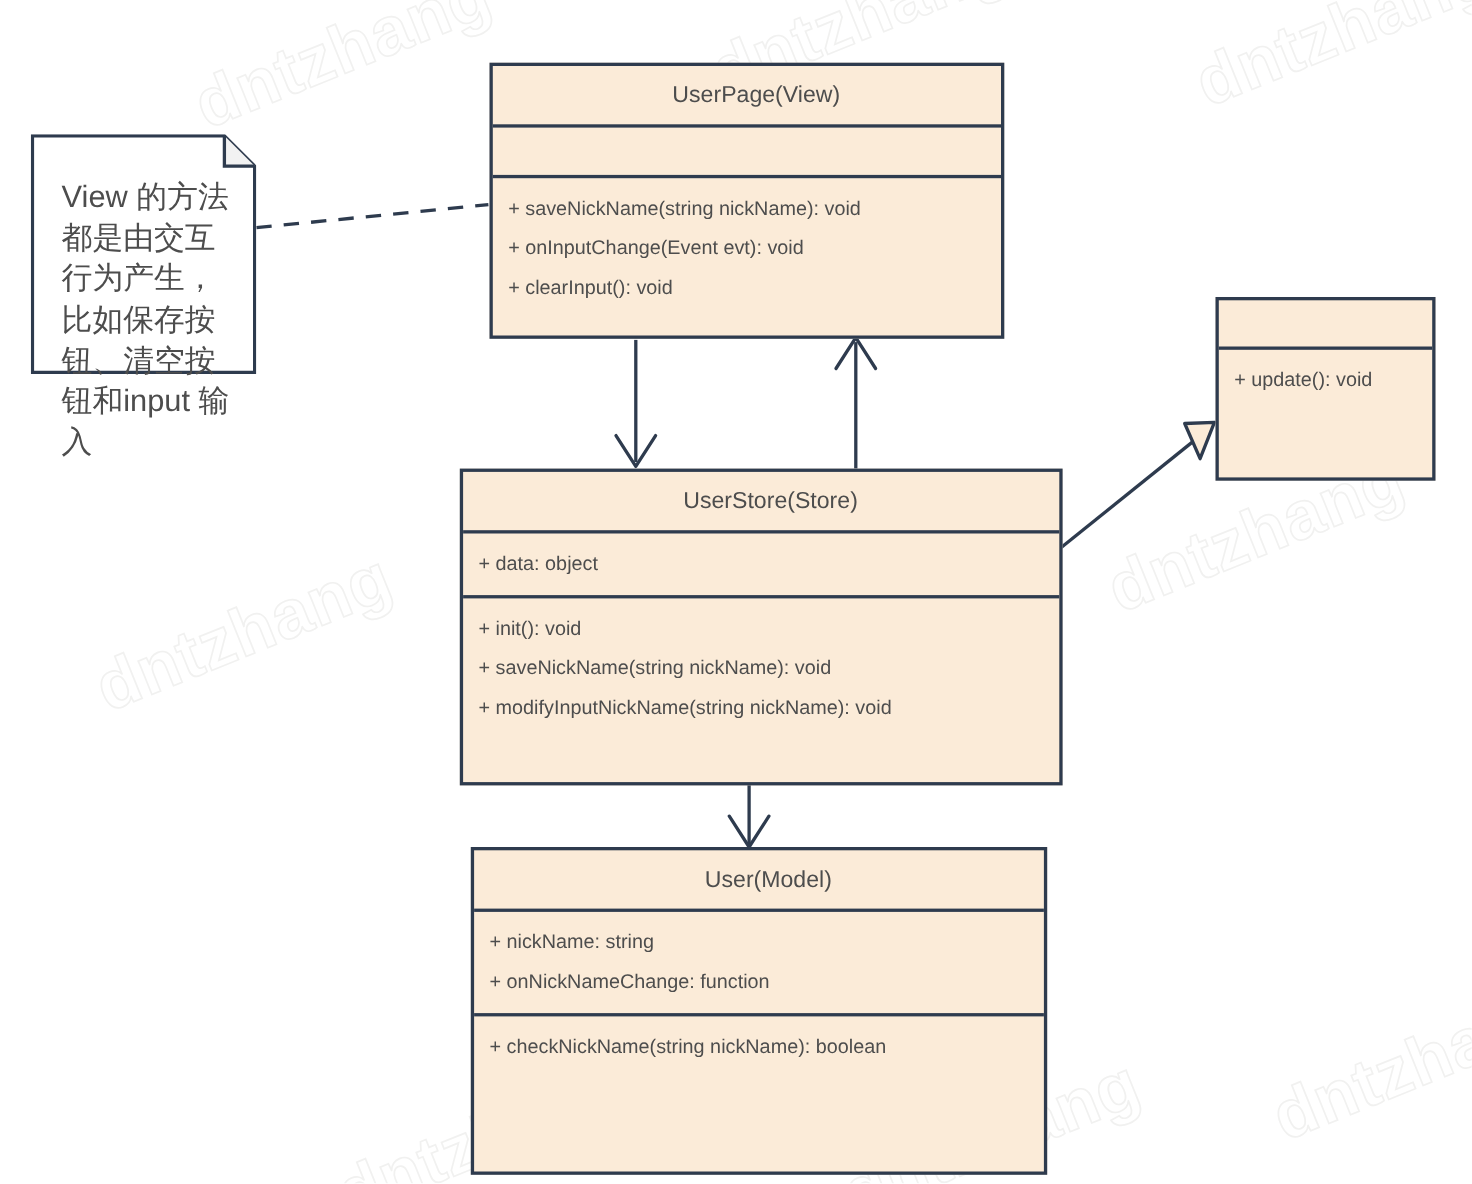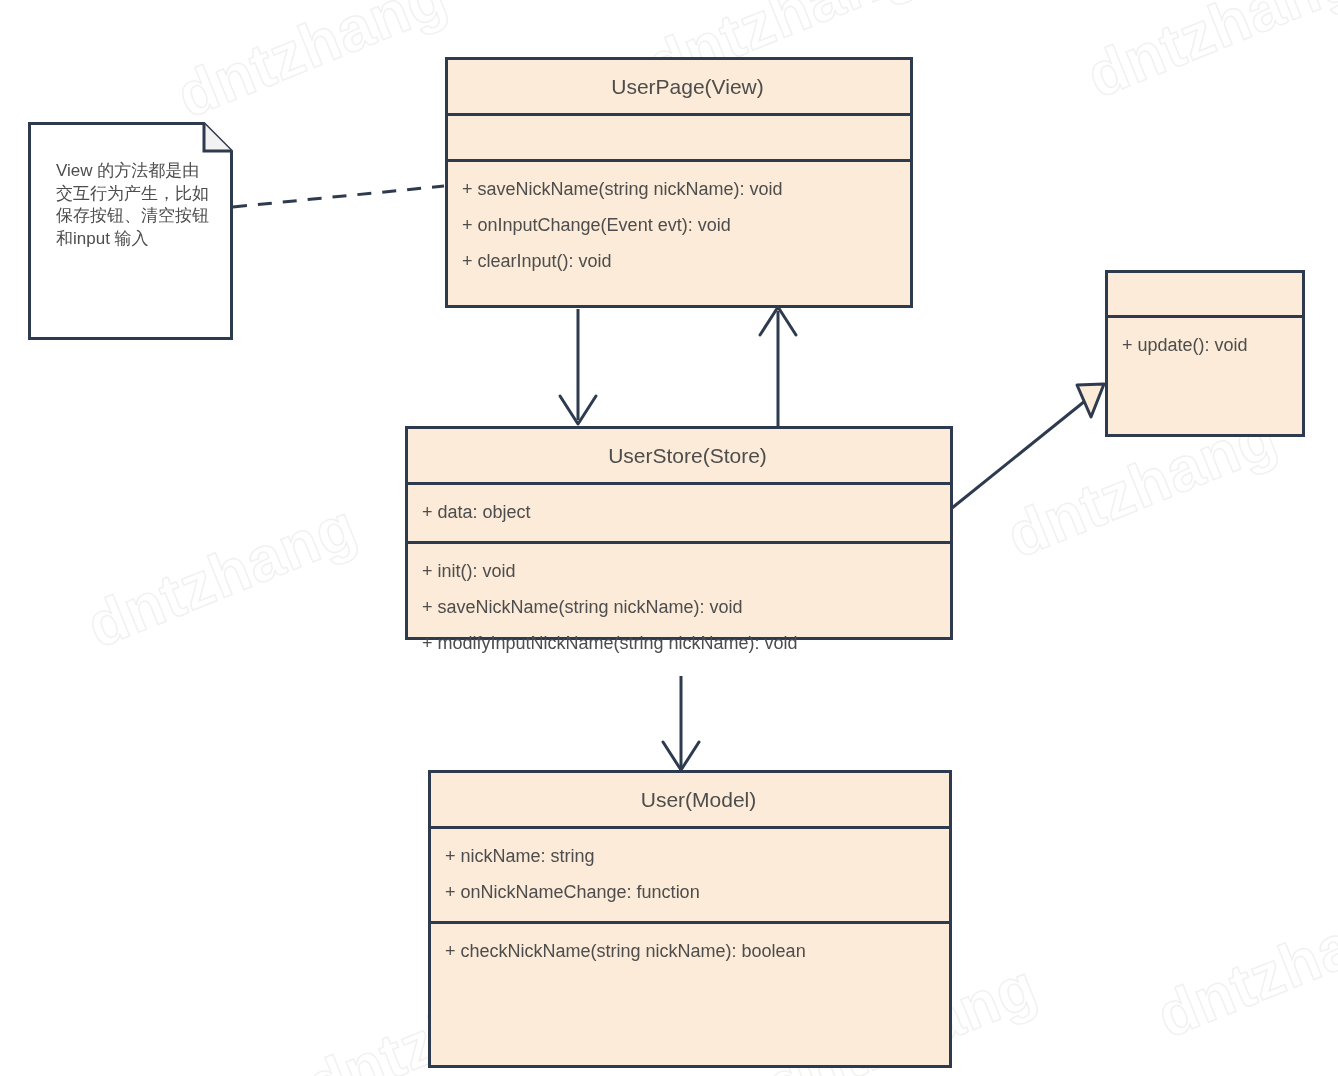--- a/index.html
+++ b/index.html
@@ -94,21 +94,21 @@
     color: #4d4d4d;
   }
   .note-svg {
     position: absolute;
     left: 0;
     top: 0;
   }
   .note-text {
     position: relative;
     z-index: 1;
-    font-size: 17px;
+    font-size: 28px;
     line-height: 1.33;
     padding: 38px 18px 12px 28px;
     word-break: break-word;
   }
 </style>
 </head>
 <body>
 
 <div id="canvas">
 
@@ -162,21 +162,21 @@
   <div class="uml-class" style="left:445px; top:57px; width:468px; height:251px;">
     <div class="uml-compartment uml-title">UserPage(View)</div>
     <div class="uml-compartment uml-members empty"></div>
     <div class="uml-compartment uml-members">
       <div class="uml-member">+ saveNickName(string nickName): void</div>
       <div class="uml-member">+ onInputChange(Event evt): void</div>
       <div class="uml-member">+ clearInput(): void</div>
     </div>
   </div>
 
-  <div class="uml-class" style="left:405px; top:426px; width:548px; height:214px;">
+  <div class="uml-class" style="left:418px; top:426px; width:548px; height:288px;">
     <div class="uml-compartment uml-title">UserStore(Store)</div>
     <div class="uml-compartment uml-members">
       <div class="uml-member">+ data: object</div>
     </div>
     <div class="uml-compartment uml-members">
       <div class="uml-member">+ init(): void</div>
       <div class="uml-member">+ saveNickName(string nickName): void</div>
       <div class="uml-member">+ modifyInputNickName(string nickName): void</div>
     </div>
   </div>

